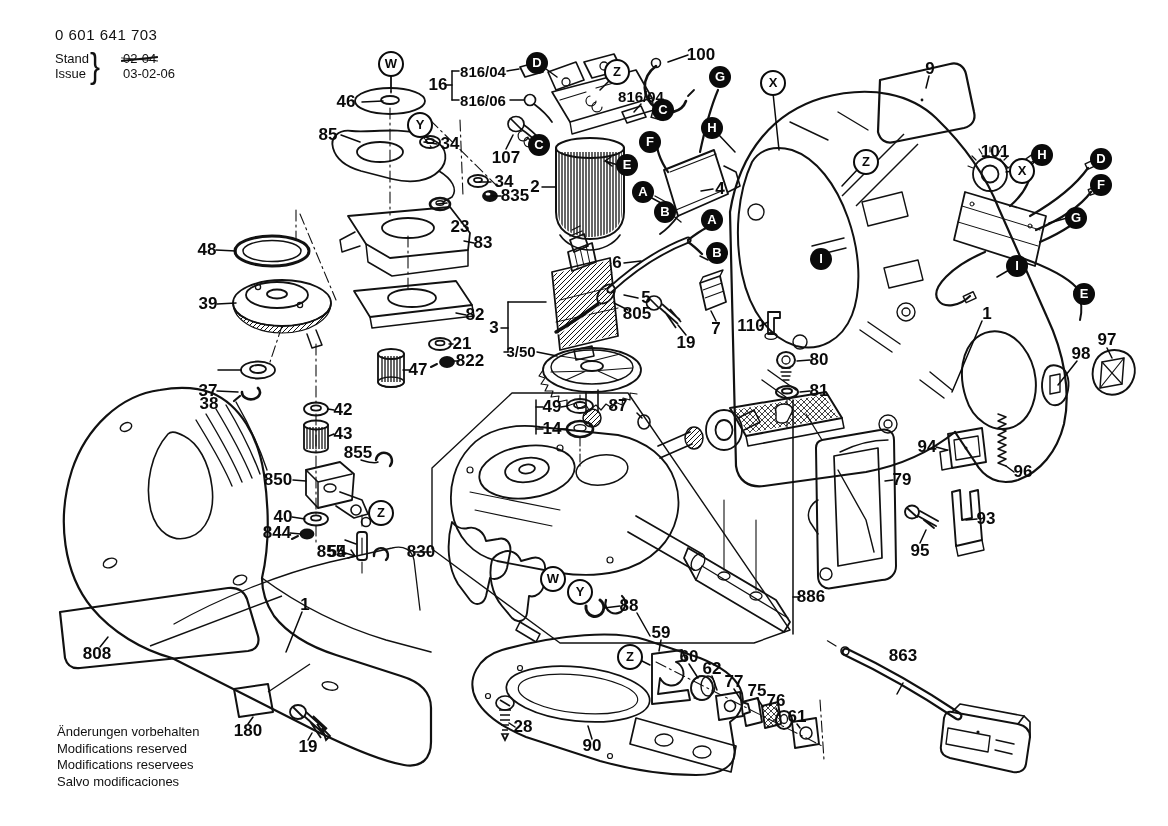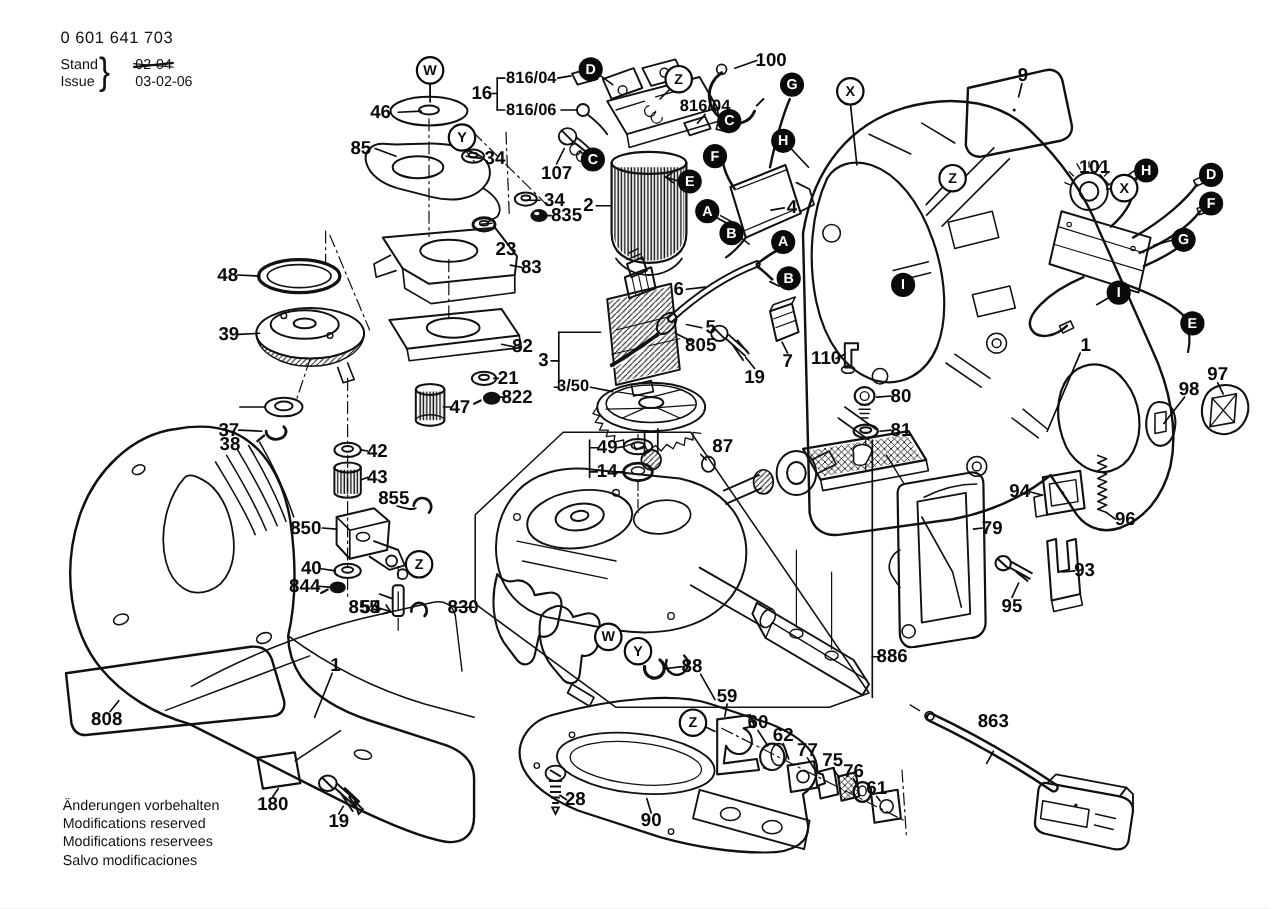--- a/index.html
+++ b/index.html
@@ -584,21 +584,21 @@
       <span class="lbl" style="left: 343px; top: 434px;">43</span>
       <span class="lbl" style="left: 358px; top: 453px;">855</span>
       <span class="lbl" style="left: 278px; top: 480px;">850</span>
       <span class="lbl" style="left: 283px; top: 517px;">40</span>
       <span class="lbl" style="left: 277px; top: 533px;">844</span>
       <span class="lbl" style="left: 337px; top: 540px; margin-top: 12px;">54</span>
       <span class="lbl" style="left: 331px; top: 552px;">855</span>
       <span class="lbl" style="left: 405px; top: 552px; margin-left: 16px;">830</span>
       <span class="lbl" style="left: 552px; top: 407px;">49</span>
       <span class="lbl" style="left: 552px; top: 429px;">14</span>
-      <span class="lbl" style="left: 657px; top: 406px;">87</span>
+      <span class="lbl" style="left: 618px; top: 406px;">87</span>
       <span class="lbl" style="left: 629px; top: 606px;">88</span>
       <span class="lbl" style="left: 661px; top: 633px;">59</span>
       <span class="lbl" style="left: 689px; top: 657px;">60</span>
       <span class="lbl" style="left: 712px; top: 669px;">62</span>
       <span class="lbl" style="left: 734px; top: 682px;">77</span>
       <span class="lbl" style="left: 757px; top: 691px;">75</span>
       <span class="lbl" style="left: 776px; top: 701px;">76</span>
       <span class="lbl" style="left: 797px; top: 717px;">61</span>
       <span class="lbl" style="left: 523px; top: 727px;">28</span>
       <span class="lbl" style="left: 592px; top: 746px;">90</span>

